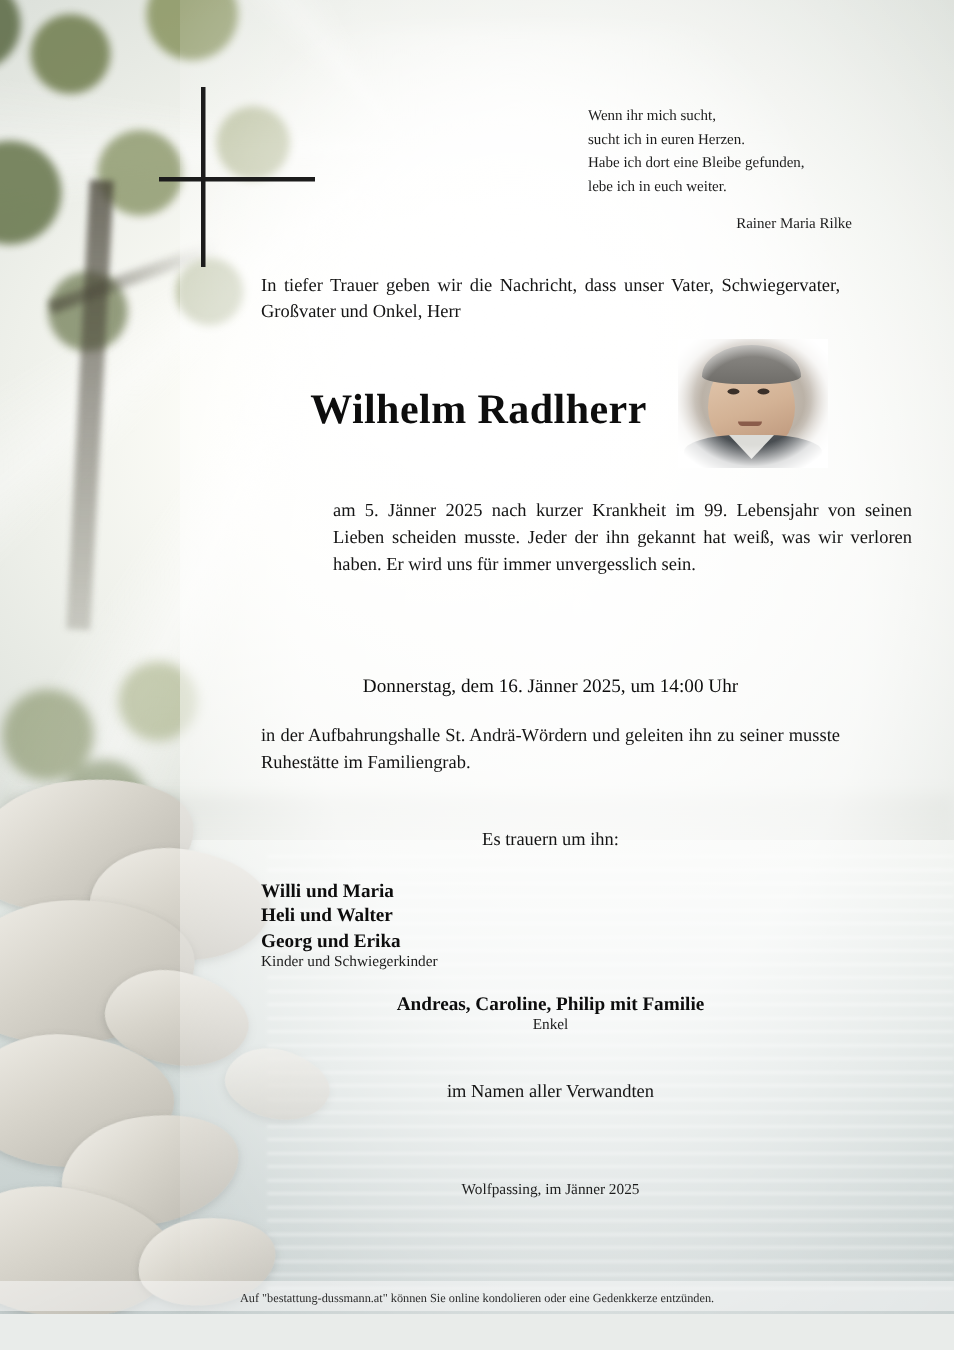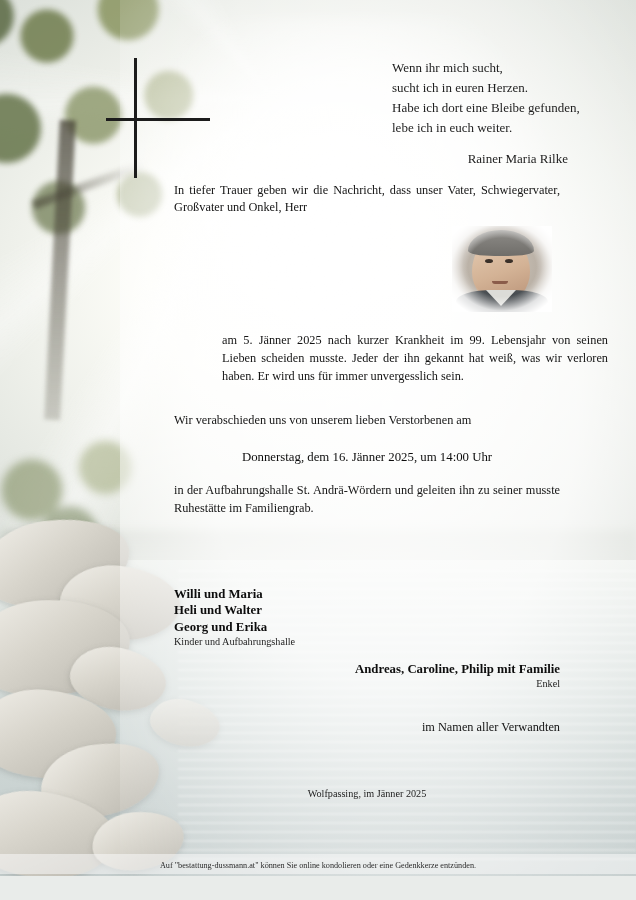--- a/index.html
+++ b/index.html
@@ -199,23 +199,23 @@
   }
 
   
   .content {
     position: absolute;
     inset: 0;
   }
   .poem {
     position: absolute;
     left: 392px;
-    top: 58px;
+    top: 70px;
     width: 190px;
-    font-size: 13px;
+    font-size: 10px;
     line-height: 1.55;
     color: #1d1d1d;
   }
   .poem .author {
     margin-top: 10px;
     text-align: right;
     padding-right: 14px;
   }
 
   .intro {
@@ -360,38 +360,38 @@
   .family .role {
     font-size: 10.2px;
     color: #1c1c1c;
     margin-top: 1px;
   }
   .grand {
     position: absolute;
     left: 174px;
     top: 662px;
     width: 386px;
-    text-align: right;
+    text-align: center;
   }
   .grand .ln {
     font-size: 12.8px;
     font-weight: bold;
     color: #0d0d0d;
   }
   .grand .role {
     font-size: 10.2px;
     color: #1c1c1c;
     margin-top: 1px;
   }
   .relatives {
     position: absolute;
     left: 174px;
     top: 720px;
     width: 386px;
-    text-align: right;
+    text-align: center;
     font-size: 12.3px;
     color: #141414;
   }
   .placeline {
     position: absolute;
     left: 174px;
     top: 788px;
     width: 386px;
     text-align: center;
     font-size: 10.2px;
@@ -473,35 +473,36 @@
       <div class="face"></div>
       <div class="hair"></div>
       <div class="eye l"></div>
       <div class="eye r"></div>
       <div class="mouth"></div>
       <div class="body"></div>
       <div class="collar"></div>
       <div class="vignette"></div>
     </div>
 
+    <div class="name">Wilhelm Radlherr</div>
 
     <div class="para p-illness">am 5. Jänner 2025 nach kurzer Krankheit im 99. Lebensjahr von seinen Lieben scheiden musste. Jeder der ihn gekannt hat weiß, was wir verloren haben. Er wird uns für immer unvergesslich sein.</div>
 
-    <div class="para p-farewell">Wir verabschieden uns von unserem lieben Verstorbenen am</div>
 
     <div class="dateline">Donnerstag, dem 16. Jänner 2025, um 14:00 Uhr</div>
 
     <div class="para p-place">in der Aufbahrungshalle St. Andrä-Wördern und geleiten ihn zu seiner musste Ruhestätte im Familiengrab.</div>
 
+    <div class="mourn-head">Es trauern um ihn:</div>
 
     <div class="family">
       <div class="ln">Willi und Maria</div>
       <div class="ln">Heli und Walter</div>
       <div class="ln">Georg und Erika</div>
-      <div class="role">Kinder und Aufbahrungshalle</div>
+      <div class="role">Kinder und Schwiegerkinder</div>
     </div>
 
     <div class="grand">
       <div class="ln">Andreas, Caroline, Philip mit Familie</div>
       <div class="role">Enkel</div>
     </div>
 
     <div class="relatives">im Namen aller Verwandten</div>
 
     <div class="placeline">Wolfpassing, im Jänner 2025</div>

